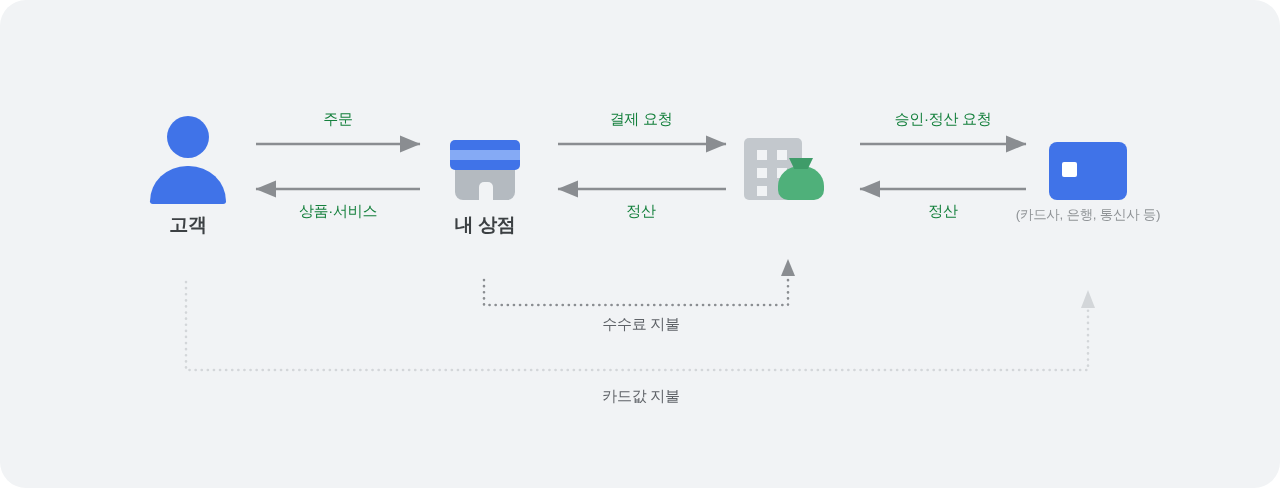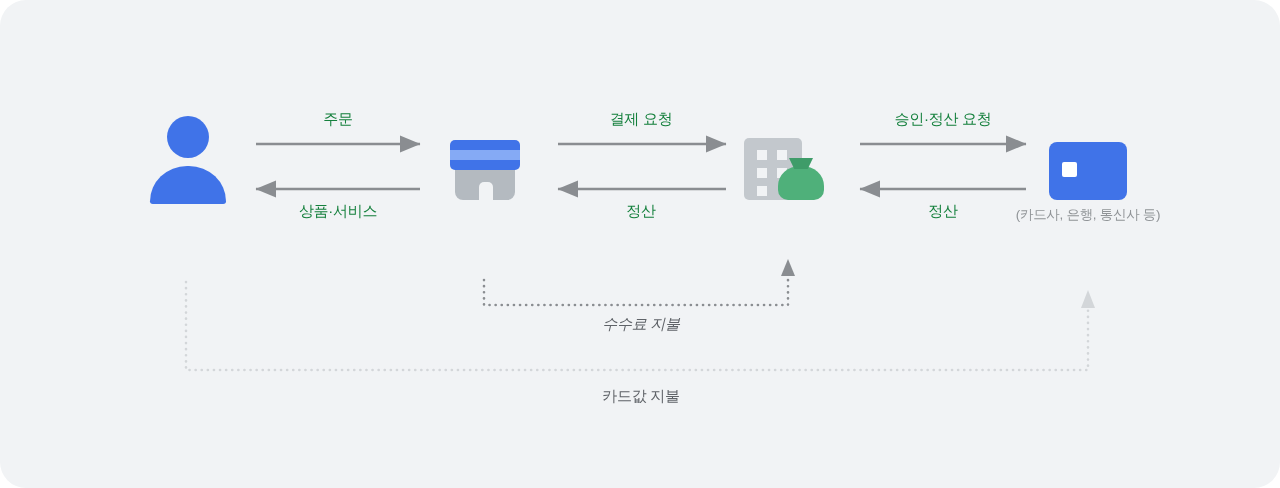--- a/index.html
+++ b/index.html
@@ -221,32 +221,34 @@
     </g>
   </svg>
 
   <div class="node" id="node-customer">
     <div class="node-icon">
       <div class="person-icon">
         <div class="person-head"></div>
         <div class="person-body"></div>
       </div>
     </div>
+    <div class="node-label">고객</div>
   </div>
 
   <div class="node" id="node-merchant">
     <div class="node-icon">
       <div class="store-icon">
         <div class="store-body"></div>
         <div class="store-door"></div>
         <div class="store-awning">
           <div class="store-awning-stripe"></div>
         </div>
       </div>
     </div>
+    <div class="node-label">내 상점</div>
   </div>
 
   <div class="node" id="node-pg">
     <div class="node-icon">
       <div class="pg-icon">
         <div class="pg-building"></div>
         <div class="pg-win c1 r1"></div>
         <div class="pg-win c2 r1"></div>
         <div class="pg-win c1 r2"></div>
         <div class="pg-win c2 r2"></div>
@@ -272,17 +274,17 @@
   <div class="edge-label" style="left:338px; top:202px;">상품·서비스</div>
 
   <div class="edge-label" style="left:641px; top:110px;">결제 요청</div>
 
   <div class="edge-label" style="left:641px; top:202px;">정산</div>
 
   <div class="edge-label" style="left:943px; top:110px;text-align:center;">승인·정산 요청</div>
 
   <div class="edge-label" style="left:943px; top:202px;">정산</div>
 
-  <div class="flow-label" style="left:641px; top:315px;font-style:italic;">수수료 지불</div>
+  <div class="flow-label" style="left:641px; top:315px;">수수료 지불</div>
 
   <div class="flow-label" style="left:641px; top:387px;">카드값 지불</div>
 
 </div>
 
 </body></html>

